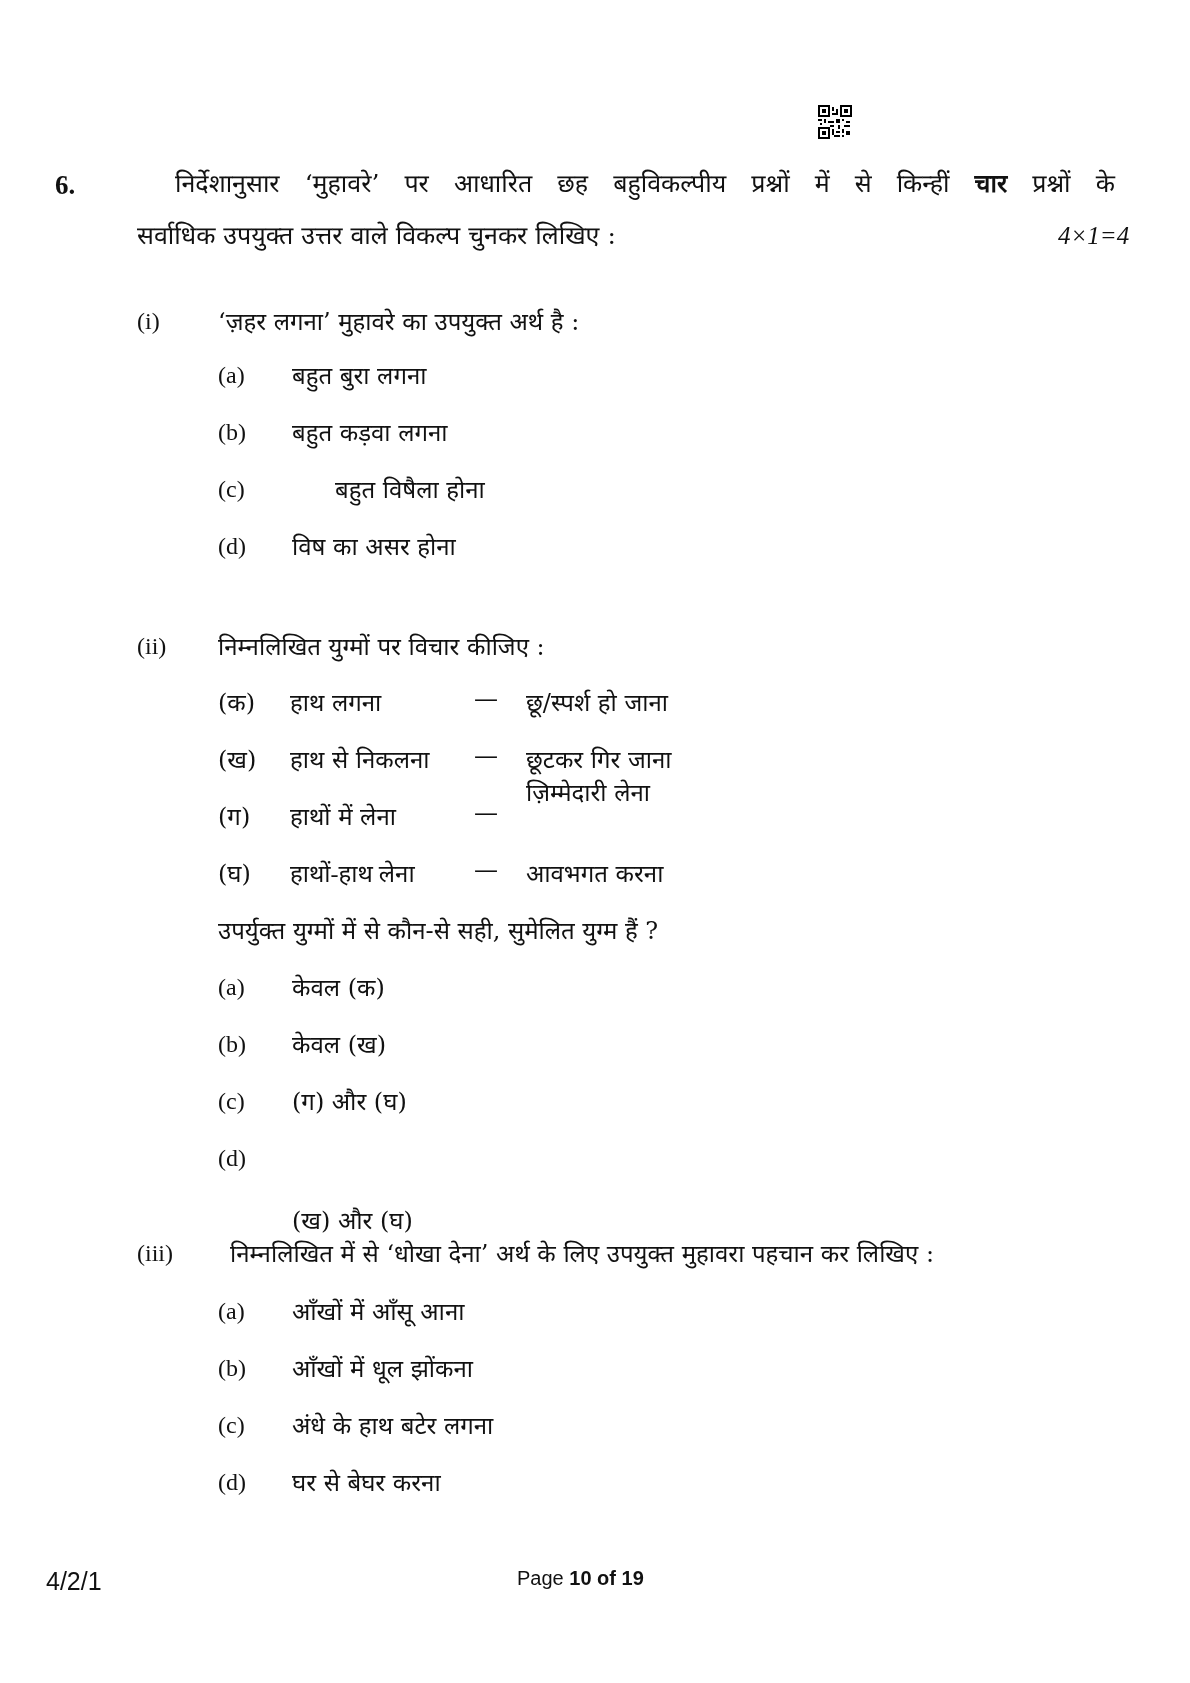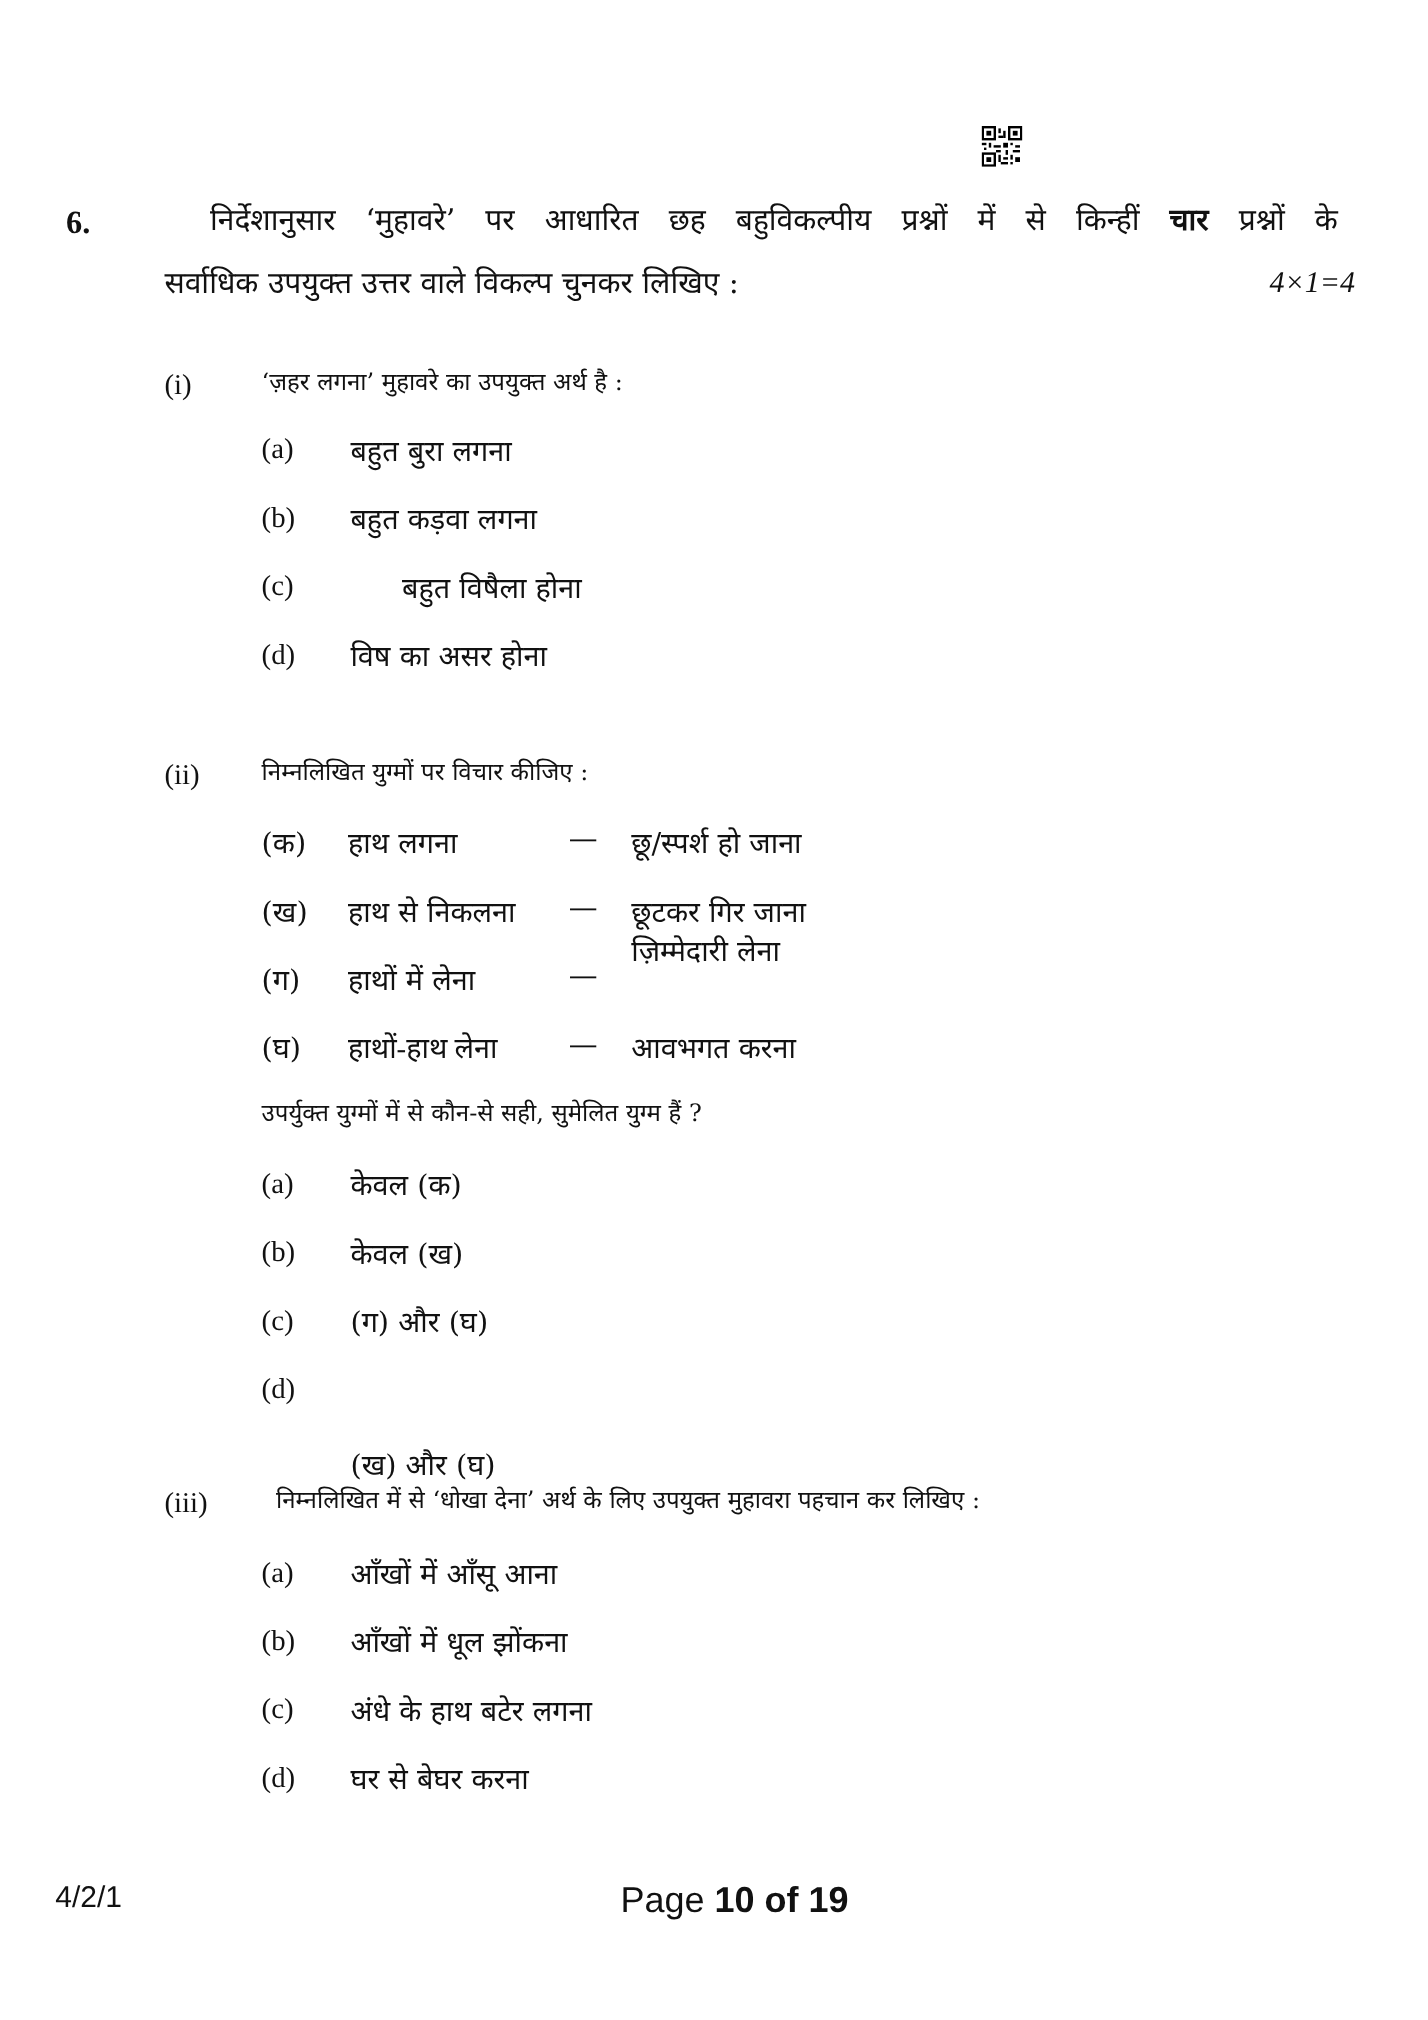--- a/index.html
+++ b/index.html
@@ -24,31 +24,31 @@
     .qline1 span.w { display: inline-block; }
     .qline2 { left: 137px; top: 210px; }
     .marks {
       left: 1058px; top: 222px; font-style: italic; font-size: 25px;
       font-family: "Liberation Serif", serif;
     }
     .bold-it { font-weight: bold; }
     .sub-label {
       font-family: "Liberation Serif", serif; font-size: 24px;
     }
-    .stem { font-size: 20px; white-space: nowrap; }
+    .stem { font-size: 24px; white-space: nowrap; }
     .opt-label {
       font-family: "Liberation Serif", serif; font-size: 24px;
     }
     .opt-text { font-size: 24px; white-space: nowrap; }
     .pair-label { font-size: 24px; }
     .footer-left {
       left: 46px; top: 1567px; font-family: "Liberation Sans", sans-serif; font-size: 25px;
     }
     .footer-center {
-      left: 517px; top: 1567px; font-family: "Liberation Sans", sans-serif; font-size: 30px;
+      left: 517px; top: 1567px; font-family: "Liberation Sans", sans-serif; font-size: 20px;
     }
     .footer-center b { font-weight: bold; }
   </style>
 </head>
 <body>
 
 <div class="abs qr">
   <svg width="34" height="34" viewBox="0 0 17 17">
     <rect x="0" y="0" width="17" height="17" fill="#fff"></rect>
     <rect x="0.5" y="0.5" width="5" height="5" fill="none" stroke="#000" stroke-width="1"></rect>

